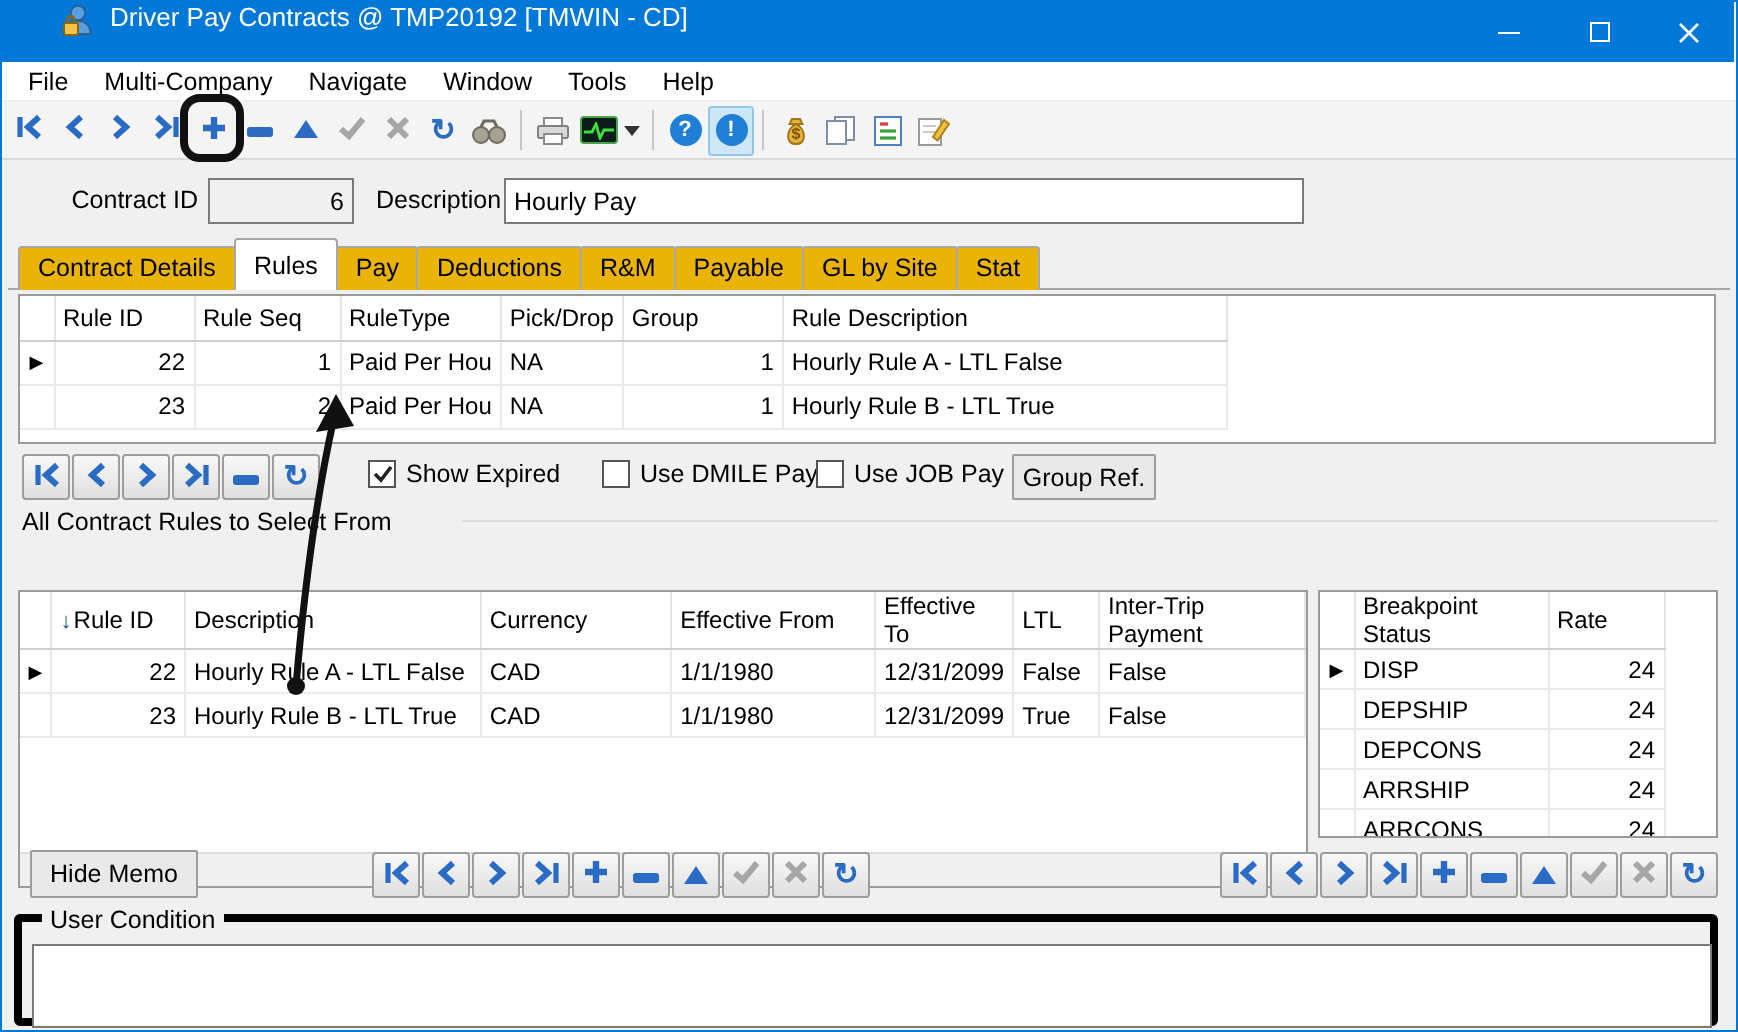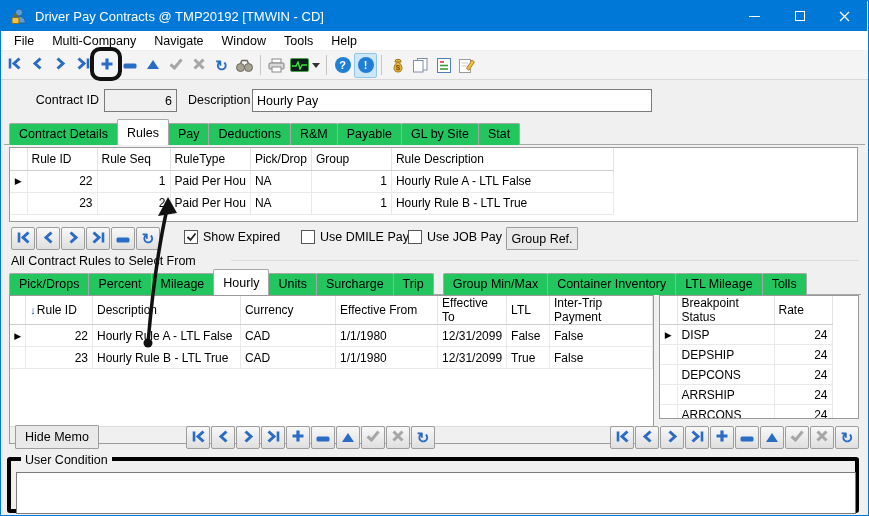--- a/index.html
+++ b/index.html
@@ -6,21 +6,21 @@
   html,body { background:#e8e8e8; }
   body { font-family:"Liberation Sans", sans-serif; }
   .window {
     position:relative; width:869px; height:516px;
     border:1px solid #0078d7; background:#f0f0f0;
     font-size:12px; color:#000; overflow:hidden;
   }
 
   
   .titlebar { position:absolute; left:0; top:0; width:866px; height:30px;
-    background:#0078d7; display:flex; align-items:center; }
+    background:#0078d7; display:flex; align-items:flex-start;padding-left:20px; }
   .title-icon { margin:0 7px 0 9px; width:18px; height:18px; flex:0 0 auto; }
   .title-text { color:#fff; font-size:13px; }
   .win-controls { margin-left:auto; display:flex; height:30px; }
   .win-btn { width:45px; height:30px; display:flex; align-items:center; justify-content:center; }
   .glyph-min { width:11px; height:1px; background:#fff; display:block; }
   .glyph-max { width:10px; height:10px; border:1px solid #fff; display:block; }
 
   
   .menubar { position:absolute; left:0; top:30px; width:867px; height:20px;
     background:#fff; display:flex; align-items:center; padding-left:4px; border-bottom:1px solid #f0f0f0;}
@@ -42,21 +42,21 @@
 
   
   .lbl { position:absolute; font-size:12.5px; }
   .field { position:absolute; border:1px solid #7a7a7a; background:#fff; font-size:12.5px;
     font-family:"Liberation Sans", sans-serif; padding:0 4px; }
   .field.ro { background:#f0f0f0; text-align:right; }
 
   
   .tabs { position:absolute; display:flex; align-items:flex-end; }
   .tabs .strip-line { position:absolute; left:0; right:0; bottom:0; height:1px; background:#a7a7a7; }
-  .tab { position:relative; border:1px solid #a7a7a7; border-bottom:none; background:#22c55e;
+  .tab { position:relative; border:1px solid #a7a7a7; border-bottom:none; background:#eab308;
     padding:3px 9px 4px 9px; height:22px; font-size:12.5px; border-radius:2px 2px 0 0; margin-right:-1px; z-index:1;}
   .tab.active { background:#fff; height:26px; padding-top:6px; z-index:3; }
 
   
   .grid { position:absolute; background:#fff; border:1px solid #9a9a9a; overflow:hidden; }
   table.g { border-collapse:collapse; table-layout:fixed; font-size:12px; }
   table.g th { font-weight:normal; text-align:left; background:#fff;
     border-right:1px solid #e3e3e3; border-bottom:1px solid #cfcfcf; padding:0 4px; }
   table.g td { border-right:1px solid #e9e9e9; border-bottom:1px solid #e9e9e9; padding:0 4px;
     overflow:hidden; white-space:nowrap; }
@@ -357,34 +357,20 @@
   </div>
   <div class="chk" style="left:407px; top:229px;">
     <span class="box"></span>
     <span>Use JOB Pay</span>
   </div>
   <div class="pushbtn" style="left:505px; top:226px; width:72px; height:23px;">Group Ref.</div>
 
   <span class="section-label" style="left:10px; top:253px;">All Contract Rules to Select From</span>
   <div class="section-line" style="left:230px; top:259px; width:628px;"></div>
 
-  <div class="tabs" style="left:8px; top:265px; width:852px; height:29px;">
-    <div class="strip-line"></div>
-    <div class="tab">Pick/Drops</div>
-    <div class="tab">Percent</div>
-    <div class="tab">Mileage</div>
-    <div class="tab active">Hourly</div>
-    <div class="tab">Units</div>
-    <div class="tab">Surcharge</div>
-    <div class="tab">Trip</div>
-    <div class="tab" style="margin-left:10px;">Group Min/Max</div>
-    <div class="tab">Container Inventory</div>
-    <div class="tab">LTL Mileage</div>
-    <div class="tab">Tolls</div>
-  </div>
 
   <div class="grid" style="left:8px; top:294px; width:645px; height:149px;">
     <table class="g">
       <colgroup>
           <col style="width:16px">
           <col style="width:67px">
           <col style="width:148px">
           <col style="width:96px">
           <col style="width:103px">
           <col style="width:68px">

